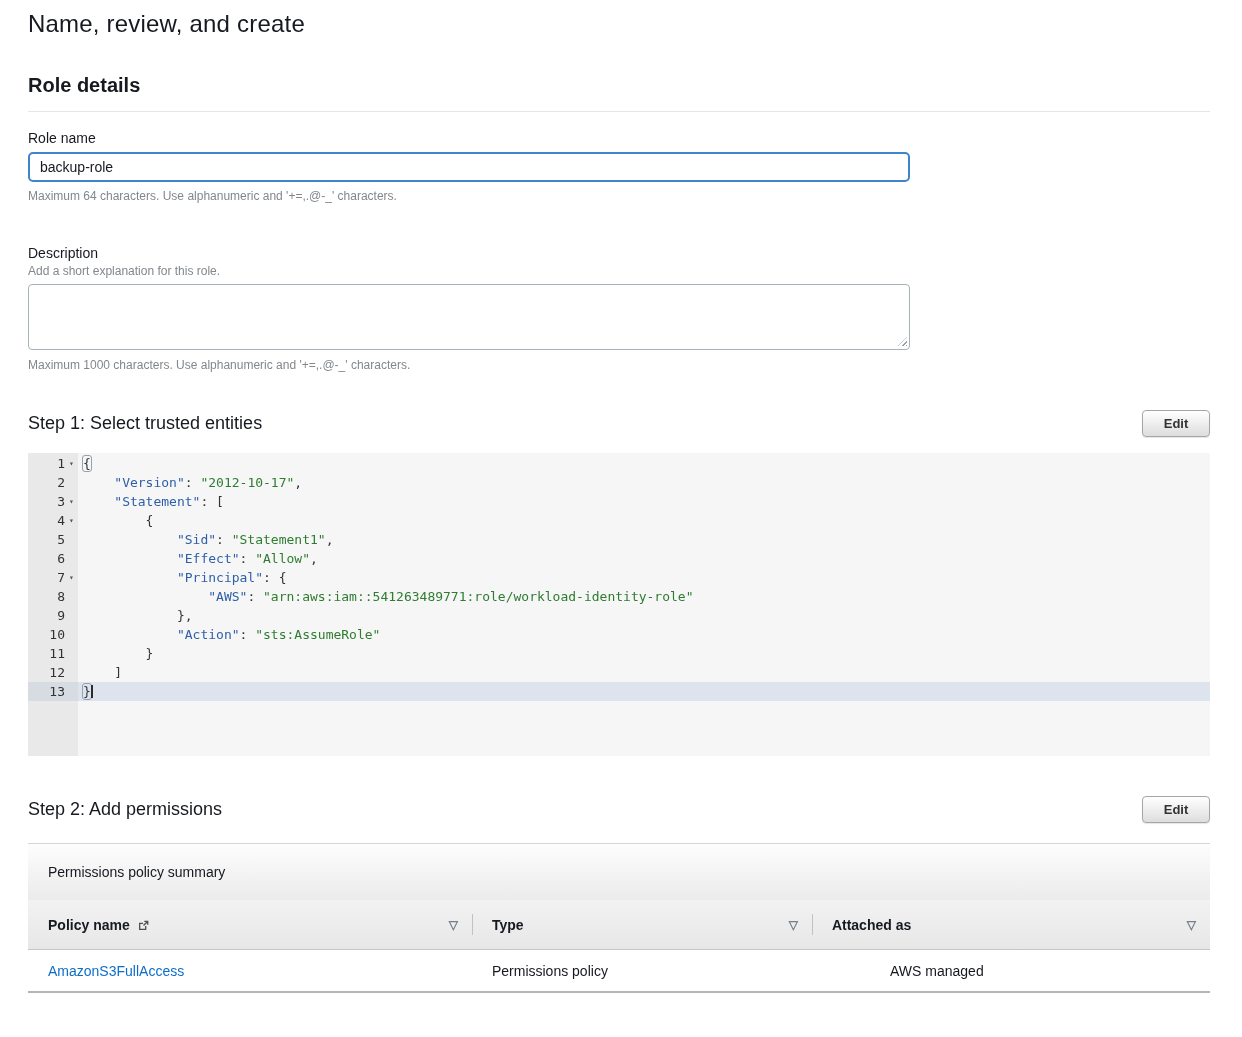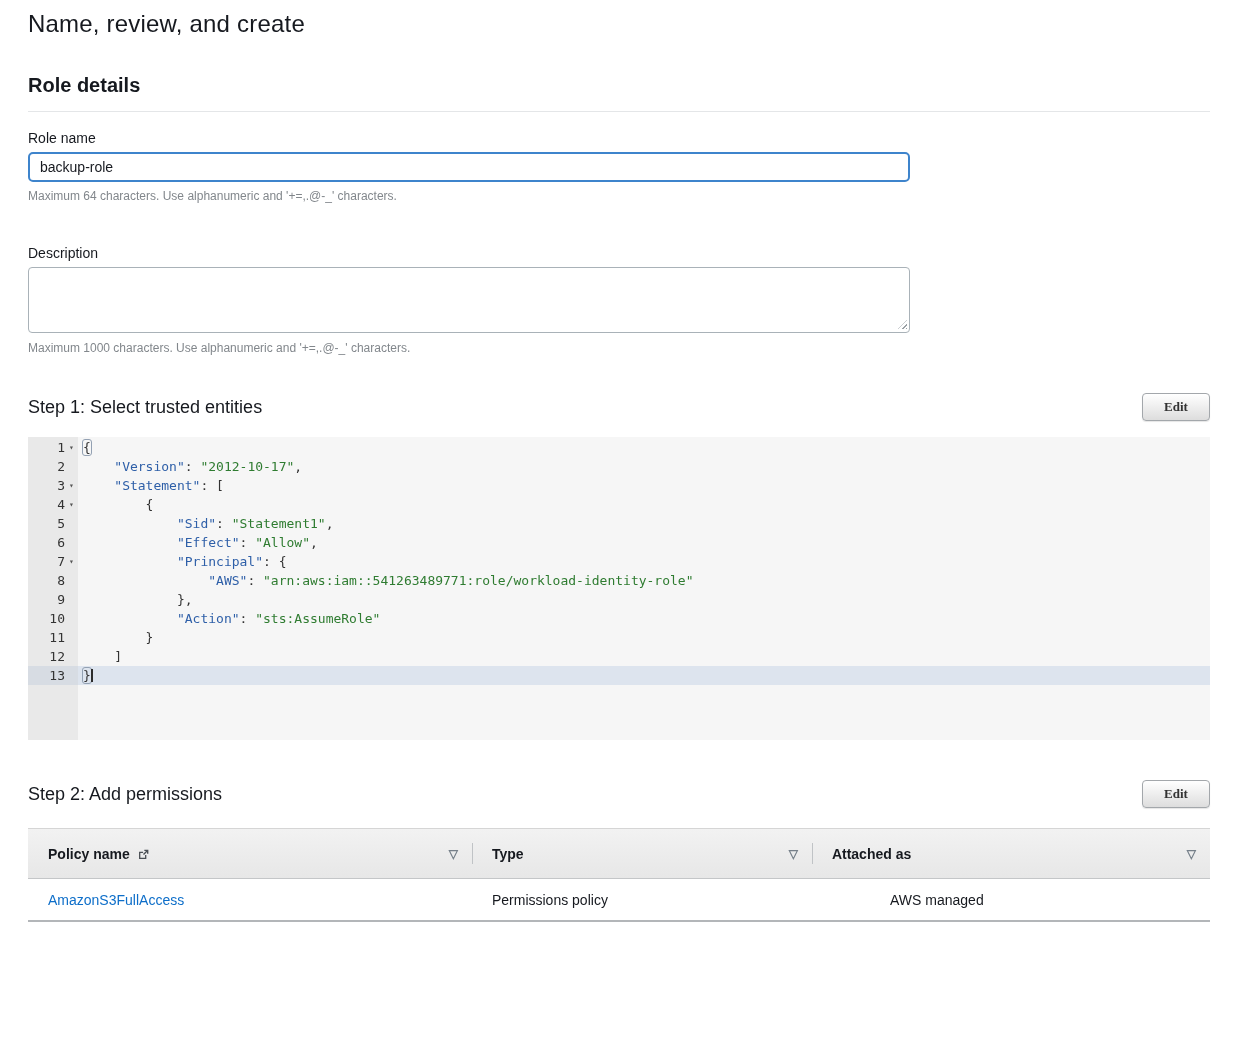--- a/index.html
+++ b/index.html
@@ -36,21 +36,21 @@
     position:absolute; right:3px; bottom:4px; width:9px; height:9px;
     background:repeating-linear-gradient(135deg,#9aa0a5 0 1px,transparent 1px 3px);
     clip-path:polygon(100% 0,0 100%,100% 100%);
   }
 
   .section-head { margin-top:38px; display:flex; justify-content:space-between; align-items:center; }
   .step-heading { font-size:18px; font-weight:400; color:#16191f; }
   .btn {
     min-width:68px; padding:5px 18px; font-size:13px; font-weight:700; color:#333;
     background:linear-gradient(#ffffff,#dddddd); border:1px solid #a3a7ab; border-radius:4px;
-    box-shadow:0 1px 1px rgba(0,0,0,.10); cursor:pointer; font-family:Liberation Serif, serif;
+    box-shadow:0 1px 1px rgba(0,0,0,.10); cursor:pointer; font-family:Liberation Sans, sans-serif;
   }
 
   
   .editor {
     margin-top:16px; height:303px; display:flex; background:#f6f6f6;
     font-family:"DejaVu Sans Mono", monospace; font-size:13px;
   }
   .gutter { flex:none; width:50px; background:#e9e9e9; padding-top:1px; }
   .gline { height:19px; display:flex; align-items:center; justify-content:flex-end; }
   .gline.active { background:#d7dce3; }
@@ -97,20 +97,21 @@
   <div class="divider"></div>
 
   <div class="field">
     <div class="field-label">Role name</div>
     <input class="text-input" type="text" value="backup-role" style="">
     <div class="field-hint">Maximum 64 characters. Use alphanumeric and '+=,.@-_' characters.</div>
   </div>
 
   <div class="field" style="margin-top:42px;">
     <div class="field-label">Description</div>
+    <div class="field-help">Add a short explanation for this role.</div>
     <div class="textarea-wrap">
       <textarea class="description-area" aria-label="Description" style=""></textarea>
       <div class="resize-grip"></div>
     </div>
     <div class="field-hint" style="margin-top:8px;">Maximum 1000 characters. Use alphanumeric and '+=,.@-_' characters.</div>
   </div>
 
   <div class="section-head">
     <div class="step-heading">Step 1: Select trusted entities</div>
     <button class="btn">Edit</button>
@@ -187,20 +188,23 @@
         <div class="cline active"><span class="tok-p boxed caret">}</span></div>
       </div>
   </div>
 
   <div class="section-head" style="margin-top:40px;">
     <div class="step-heading">Step 2: Add permissions</div>
     <button class="btn">Edit</button>
   </div>
 
   <div class="panel">
+    <div class="panel-header">
+      <span>Permissions policy summary</span>
+    </div>
 
     <div class="thead">
       <div class="th col-1">
         <span class="th-label">
           <span>Policy name</span>
           <span class="ext-icon">
             <svg width="13" height="13" viewBox="0 0 16 16">
               <path d="M2.5 4.5h5v1.6H4.1v5.8h5.8V8.5h1.6v5H2.5z" fill="#4a4f54"></path>
               <path d="M9 2h5v5h-1.7V4.9L8.6 8.6 7.4 7.4l3.7-3.7H9z" fill="#4a4f54"></path>
             </svg>

